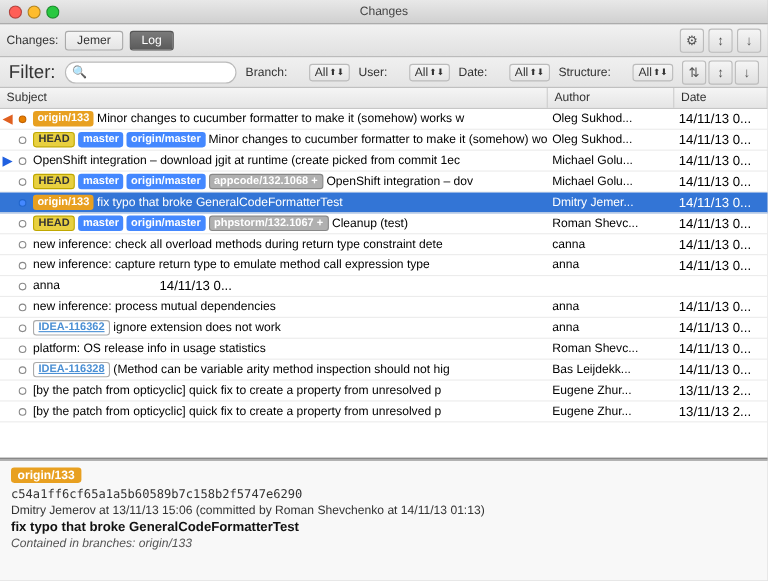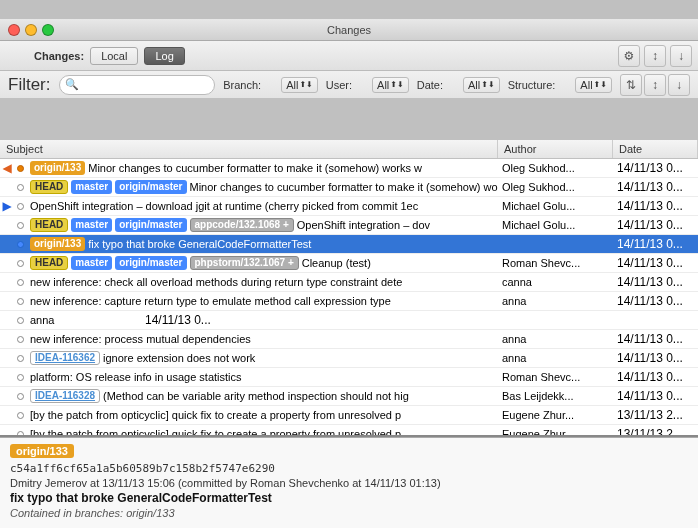--- a/index.html
+++ b/index.html
@@ -14,21 +14,20 @@
 
     
     .title-bar {
       background: linear-gradient(to bottom, #e8e8e8, #d0d0d0);
       height: 22px;
       display: flex;
       align-items: center;
       justify-content: center;
       border-bottom: 1px solid #aaa;
       position: relative;
-      margin-top: 19px;
     }
     .title-bar-buttons {
       position: absolute;
       left: 8px;
       display: flex;
       gap: 5px;
       align-items: center;
     }
     .tb-btn {
       width: 12px; height: 12px;
@@ -49,22 +48,21 @@
       border-bottom: 1px solid #bbb;
       padding: 4px 6px;
       display: flex;
       align-items: center;
       gap: 6px;
       height: 30px;
     }
     .toolbar-label {
       color: #333;
       font-size: 11px;
-      font-weight: 700;
-      margin-left: 28px;
+      font-weight: 400;
     }
     .tab-btn {
       padding: 2px 10px;
       border: 1px solid #aaa;
       border-radius: 3px;
       background: linear-gradient(to bottom, #f5f5f5, #e5e5e5);
       font-size: 11px;
       cursor: pointer;
       color: #333;
     }
@@ -146,21 +144,20 @@
       flex-direction: column;
       height: calc(528px - 22px - 30px - 28px);
     }
 
     
     .log-table {
       flex: 1;
       overflow-y: auto;
       background: #fff;
       border-bottom: 2px solid #888;
-      margin-top: 41px;
     }
     .table-header {
       display: flex;
       background: linear-gradient(to bottom, #f5f5f5, #e5e5e5);
       border-bottom: 1px solid #c0c0c0;
       position: sticky;
       top: 0;
       z-index: 10;
     }
     .th-cell {
@@ -305,21 +302,21 @@
   <div class="title-bar-buttons">
     <div class="tb-btn tb-close"></div>
     <div class="tb-btn tb-min"></div>
     <div class="tb-btn tb-max"></div>
   </div>
   <span class="title-bar-title">Changes</span>
 </div>
 
 <div class="toolbar">
   <span class="toolbar-label">Changes:</span>
-  <button class="tab-btn">Local</button>
+  <button class="tab-btn">Jemer</button>
   <button class="tab-btn active">Log</button>
   <div class="toolbar-right">
     <div class="icon-btn">
       <span>⚙</span>
     </div>
     <div class="icon-btn">
       <span>↕</span>
     </div>
     <div class="icon-btn">
       <span>↓</span>
@@ -404,39 +401,40 @@
           <div class="row-author">Oleg Sukhod...</div>
           <div class="row-date">14/11/13 0...</div>
         </div>
         <div class="log-row">
           <div class="row-indicator">
             <span style="color:#2060e0;font-size:12px;">▶</span>
           </div>
           <div class="row-dot-col">
             <div class="dot plain"></div>
           </div>
-          <div class="row-subject"> OpenShift integration – download jgit at runtime (cherry picked from commit 1ec</div>
+          <div class="row-subject"> OpenShift integration – download jgit at runtime (create picked from commit 1ec</div>
           <div class="row-author">Michael Golu...</div>
           <div class="row-date">14/11/13 0...</div>
         </div>
         <div class="log-row">
           <div class="row-indicator"></div>
           <div class="row-dot-col">
             <div class="dot plain"></div>
           </div>
           <div class="row-subject"><span class="badge badge-yellow">HEAD</span><span class="badge badge-blue">master</span><span class="badge badge-blue">origin/master</span><span class="badge badge-gray">appcode/132.1068 +</span> OpenShift integration – dov</div>
           <div class="row-author">Michael Golu...</div>
           <div class="row-date">14/11/13 0...</div>
         </div>
         <div class="log-row selected">
           <div class="row-indicator"></div>
           <div class="row-dot-col">
             <div class="dot blue"></div>
           </div>
           <div class="row-subject"><span class="badge badge-orange">origin/133</span> fix typo that broke GeneralCodeFormatterTest</div>
+          <div class="row-author">Dmitry Jemer...</div>
           <div class="row-date">14/11/13 0...</div>
         </div>
         <div class="log-row">
           <div class="row-indicator"></div>
           <div class="row-dot-col">
             <div class="dot plain"></div>
           </div>
           <div class="row-subject"><span class="badge badge-yellow">HEAD</span><span class="badge badge-blue">master</span><span class="badge badge-blue">origin/master</span><span class="badge badge-gray">phpstorm/132.1067 +</span> Cleanup (test)</div>
           <div class="row-author">Roman Shevc...</div>
           <div class="row-date">14/11/13 0...</div>

